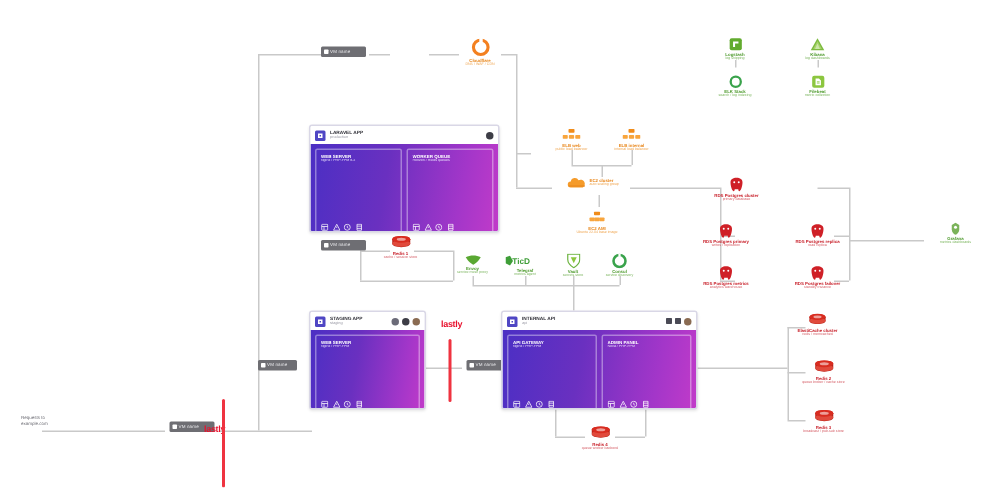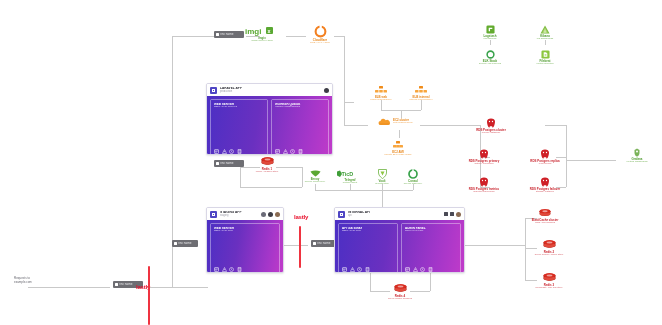--- a/index.html
+++ b/index.html
@@ -355,31 +355,20 @@
               <svg viewBox="0 0 10 10">
                 <path d="M2 1h6v8H2z" fill="none" stroke="#fff" stroke-width="1"></path>
                 <path d="M2 3.5h6M2 6.5h6" stroke="#fff" stroke-width="1"></path>
               </svg>
             </span>
         </span>
       </div>
     </div>
   </div>
 
-  <div class="node g-green" style="left:262px;top:26px;">
-    <span class="glyph">
-      <svg width="34" height="10" viewBox="0 0 68 20">
-          <text x="0" y="15" font-family="Liberation Sans, sans-serif" font-size="16" font-weight="bold" fill="#5aa832">imgi</text>
-          <rect x="42" y="2" width="14" height="14" rx="2" fill="#5aa832"></rect>
-          <text x="45" y="14" font-family="Liberation Sans, sans-serif" font-size="11" font-weight="bold" fill="#fff">x</text>
-        </svg>
-    </span>
-    <span class="n1">imgix</span>
-    <span class="n2">Image delivery CDN</span>
-  </div>
 
   <div class="node g-orange" style="left:320px;top:25px;">
     <span class="glyph">
       <svg width="13" height="13" viewBox="0 0 20 20">
           <circle cx="10" cy="10" r="7.5" fill="none" stroke="#f38020" stroke-width="3.2"></circle>
           <rect x="8.5" y="0" width="3.5" height="5" fill="#fff"></rect>
         </svg>
     </span>
     <span class="n1">Cloudflare</span>
     <span class="n2">DNS / WAF / CDN</span>

